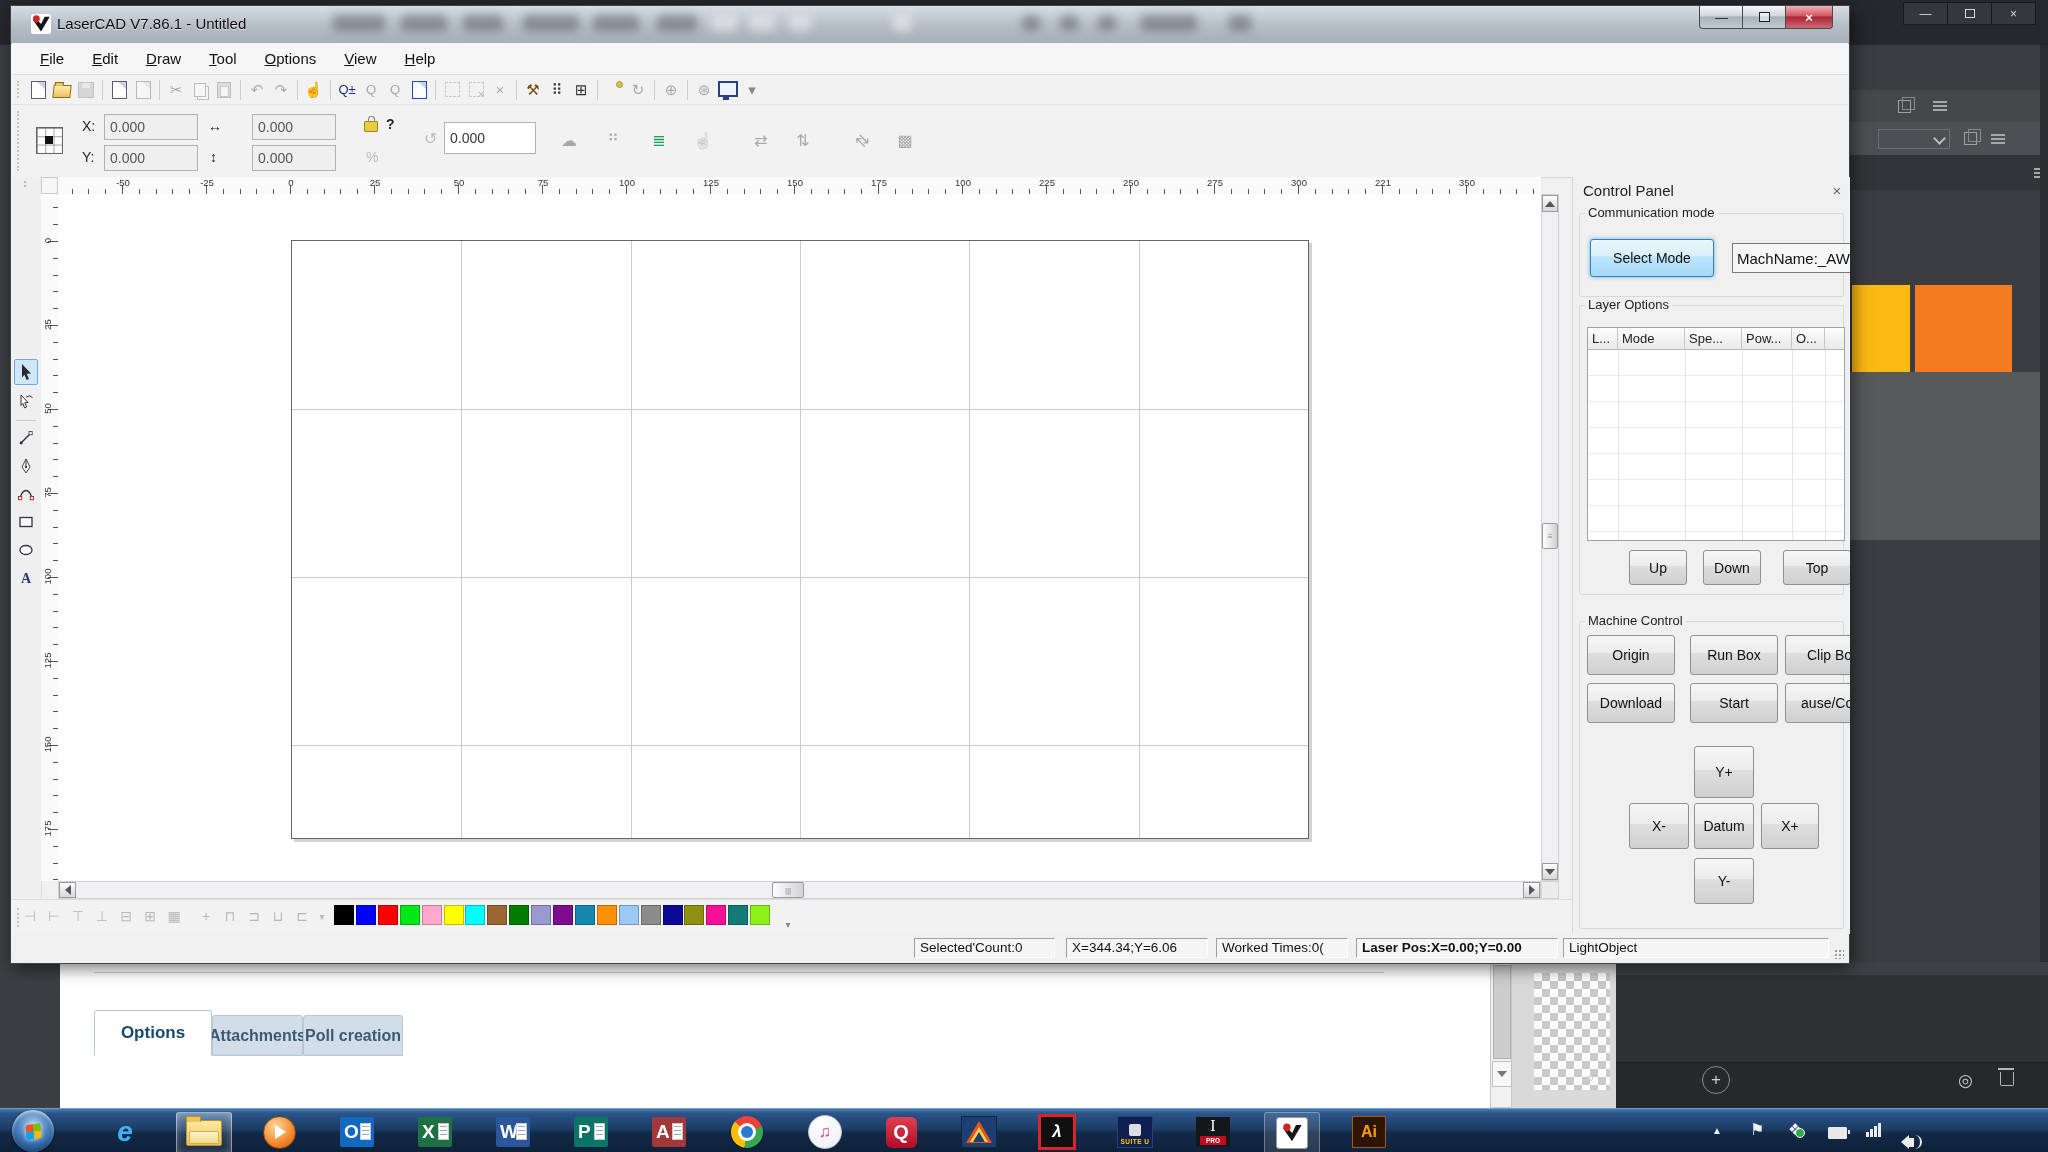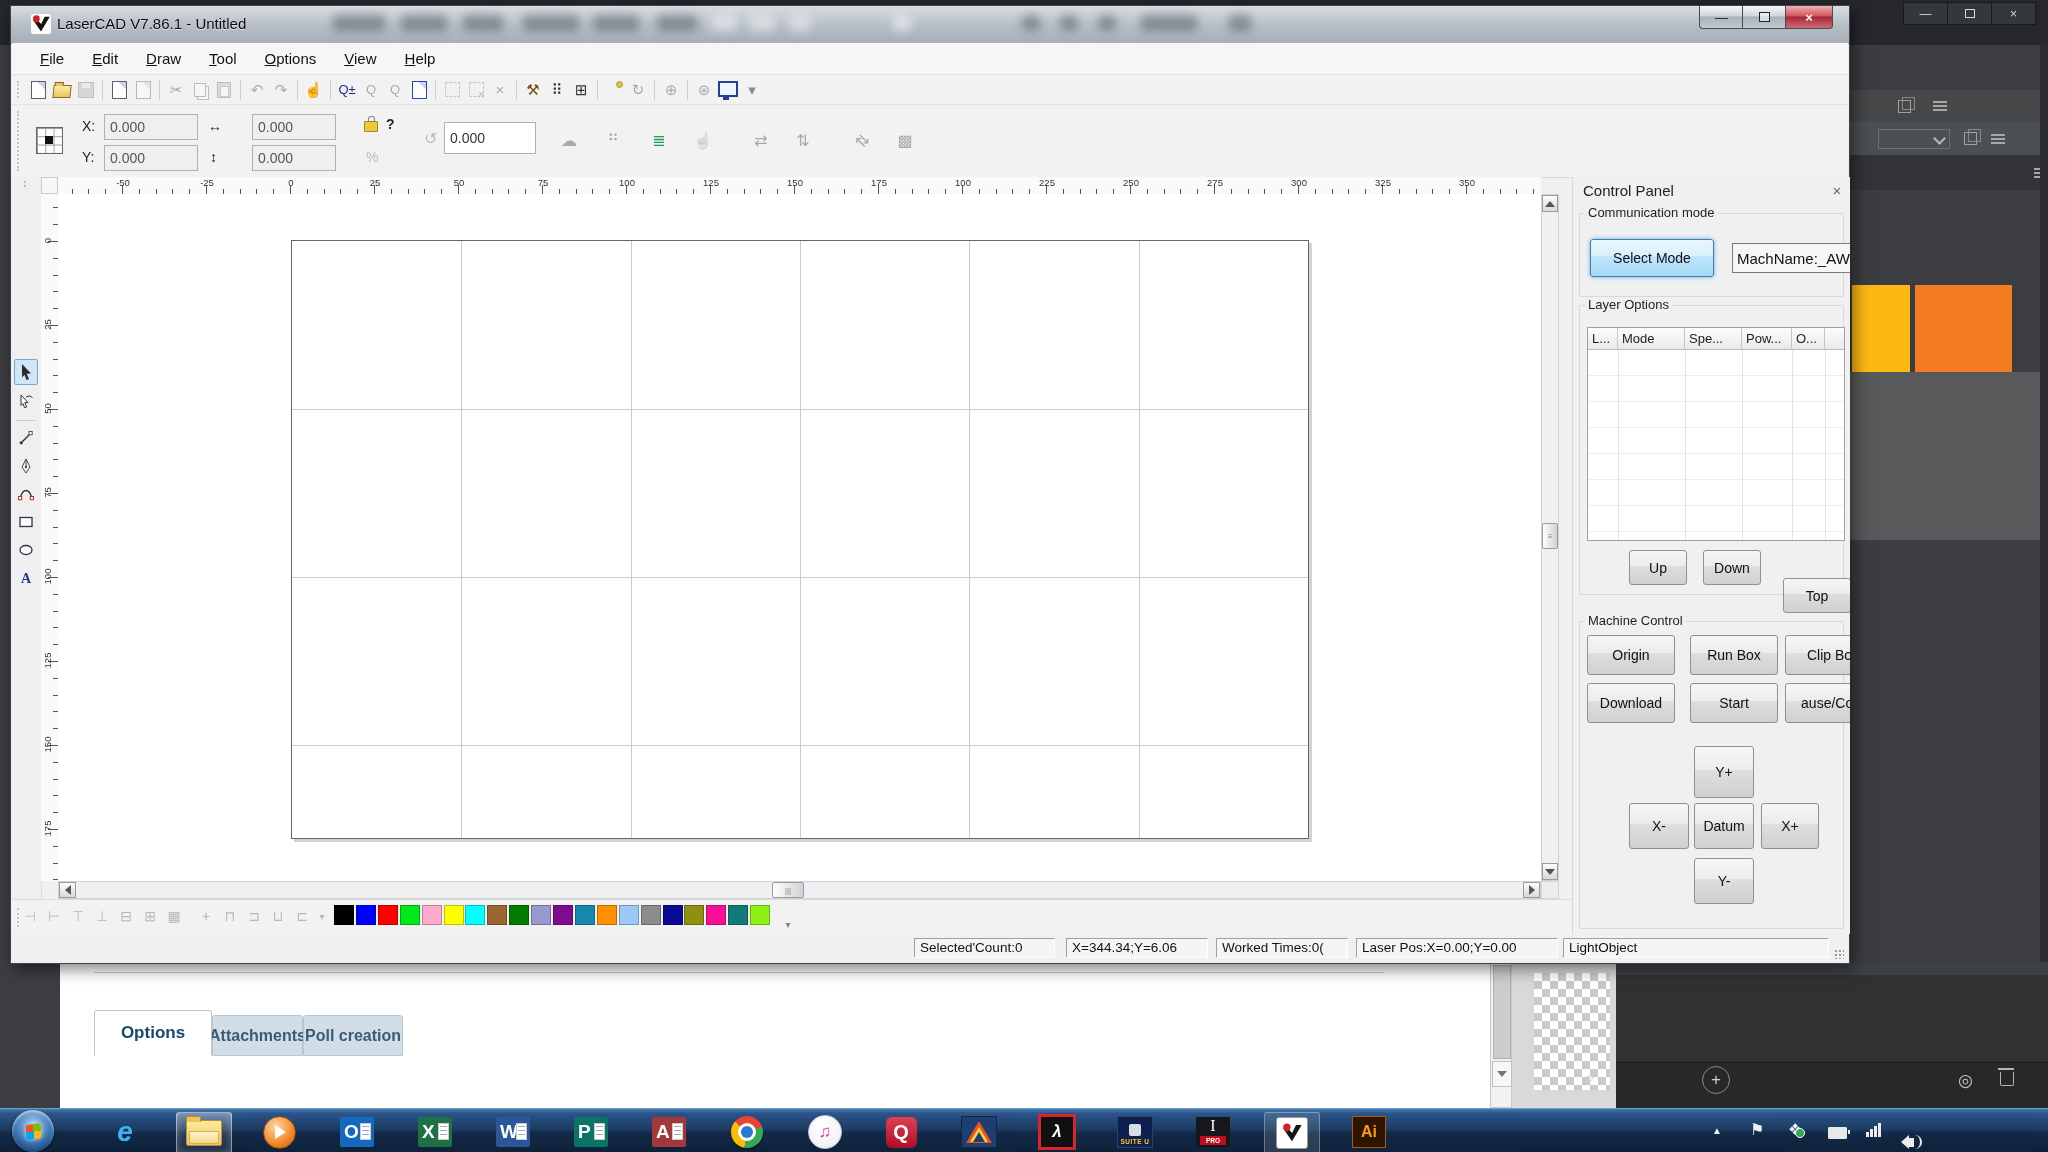--- a/index.html
+++ b/index.html
@@ -584,21 +584,21 @@
         <span class="hlab" style="left: 485px;">75</span>
         <span class="hlab" style="left: 569px;">100</span>
         <span class="hlab" style="left: 653px;">125</span>
         <span class="hlab" style="left: 737px;">150</span>
         <span class="hlab" style="left: 821px;">175</span>
         <span class="hlab" style="left: 905px;">100</span>
         <span class="hlab" style="left: 989px;">225</span>
         <span class="hlab" style="left: 1073px;">250</span>
         <span class="hlab" style="left: 1157px;">275</span>
         <span class="hlab" style="left: 1241px;">300</span>
-        <span class="hlab" style="left: 1325px;">325</span>
+        <span class="hlab" style="left: 1325px;">221</span>
         <span class="hlab" style="left: 1409px;">350</span>
       </div>
     <div id="vruler">
         <span class="tick" style="top: 13.4px; right: 0px; width: 5px; height: 1px;"></span>
         <span class="tick" style="top: 30.2px; right: 0px; width: 5px; height: 1px;"></span>
         <span class="tick" style="top: 47px; right: 0px; width: 5px; height: 1px;"></span>
         <span class="tick" style="top: 63.8px; right: 0px; width: 5px; height: 1px;"></span>
         <span class="tick" style="top: 80.6px; right: 0px; width: 5px; height: 1px;"></span>
         <span class="tick" style="top: 97.4px; right: 0px; width: 5px; height: 1px;"></span>
         <span class="tick" style="top: 114.2px; right: 0px; width: 5px; height: 1px;"></span>
@@ -726,21 +726,21 @@
           <span class="swatch" style="left: 716.2px; background: rgb(20, 122, 120);"></span>
           <span class="swatch" style="left: 738.1px; background: rgb(140, 242, 22);"></span>
         </div>
       <span class="albi" style="left:766px;top:14px;font-size:10px;color:#888;">▾</span>
     </div>
 
     <div id="statusbar">
       <div class="scell" style="left:902px;width:141px;">Selected'Count:0</div>
       <div class="scell" style="left:1054px;width:142px;">X=344.34;Y=6.06</div>
       <div class="scell" style="left:1204px;width:132px;">Worked Times:0(</div>
-      <div class="scell" style="left:1344px;width:202px;">Laser Pos:X=0.00;Y=0.00</div>
+      <div class="scell" style="left:1344px;width:202px;font-weight:bold;">Laser Pos:X=0.00;Y=0.00</div>
       <div class="scell" style="left:1551px;width:266px;">LightObject</div>
       <div class="grip-dots"></div>
     </div>
 
     <div id="dock">
       <span class="abs" style="left:10px;top:5px;font-size:15px;color:#222;">Control Panel</span>
       <span id="dock-close">×</span>
 
       <span class="legend" style="left:12px;top:28px;">Communication mode</span>
       <div class="groupbox" style="left:6px;top:36px;width:263px;height:82px;"></div>
@@ -766,21 +766,21 @@
         <div class="colline" style="left:154px;"></div>
           <div class="colline" style="left:204px;"></div>
         <div class="colline" style="left:237px;"></div>
       </div>
       <div class="wbtn" style="left:56px;top:373px;width:58px;height:35px;">
           <span>Up</span>
         </div>
       <div class="wbtn" style="left:130px;top:373px;width:58px;height:35px;">
           <span>Down</span>
         </div>
-      <div class="wbtn" style="left:210px;top:373px;width:68px;height:35px;margin-top:28px;">
+      <div class="wbtn" style="left:210px;top:373px;width:68px;height:35px;">
           <span>Top</span>
         </div>
 
       <span class="legend" style="left:12px;top:436px;">Machine Control</span>
       <div class="groupbox" style="left:6px;top:444px;width:263px;height:306px;"></div>
       <div class="wbtn" style="left:14px;top:458px;width:88px;height:40px;">
           <span>Origin</span>
         </div>
       <div class="wbtn" style="left:117px;top:458px;width:88px;height:40px;">
           <span>Run Box</span>

